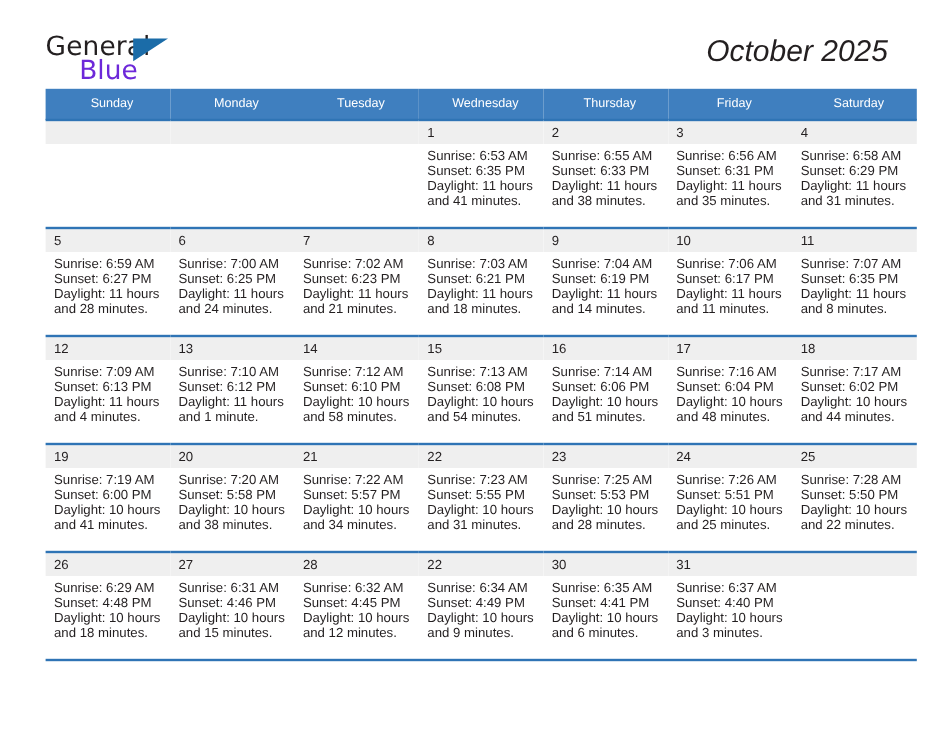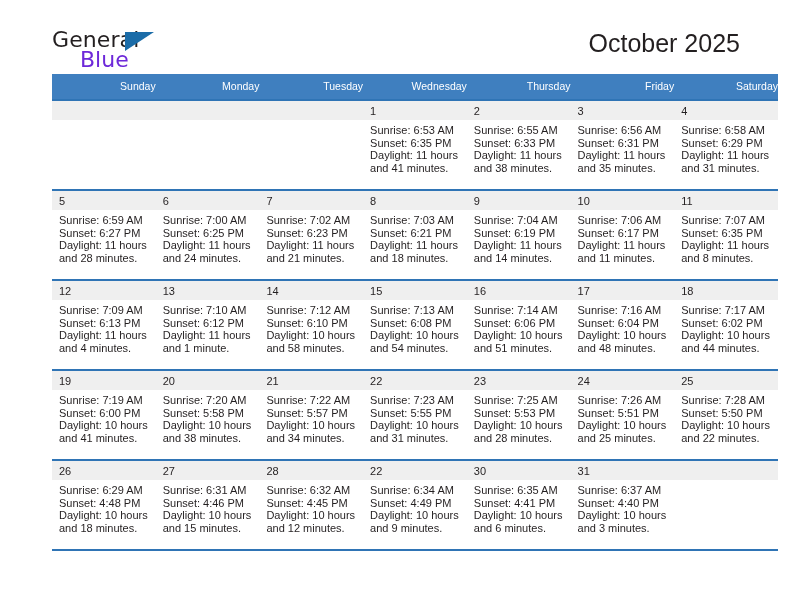--- a/index.html
+++ b/index.html
@@ -12,21 +12,21 @@
     height: 612px;
     font-family: "Liberation Sans", sans-serif;
     color: #231f20;
     overflow: hidden;
   }
   .page {
     position: relative;
     width: 792px;
     height: 441px;
     box-sizing: border-box;
-    padding: 0 52px;
+    padding: 0 38px;
   }
 
   
   .header {
     position: relative;
     height: 74px;
   }
   .brand {
     position: absolute;
     left: 0;
@@ -55,23 +55,24 @@
   .brand-blue {
     position: absolute;
     left: 28px;
     top: 20px;
     font-size: 22px;
     color: #6d28d9;
     font-family: "DejaVu Sans", sans-serif;
   }
   .title-block {
     position: absolute;
-    right: 0;
+    right: 14px;
     top: 28px;
     text-align: right;
+    font-style: italic;
   }
   .cal-title {
     font-size: 25px;
     color: #231f20;
     line-height: 30px;
     white-space: nowrap;
   }
   .cal-subtitle {
     font-size: 13px;
     color: #231f20;
@@ -84,21 +85,21 @@
   .calendar {
     width: 726px;
     border-collapse: collapse;
     table-layout: fixed;
   }
   .weekday-row th {
     background: #3f7fbf;
     color: #ffffff;
     font-size: 10.5px;
     font-weight: normal;
-    text-align: right;
+    text-align: center;
     padding: 6px 0 6px 7px;
     line-height: 13px;
     border: none;
   }
   .week-row td {
     vertical-align: top;
     padding: 0;
     border-top: 2px solid #2f74b5;
     height: 88px;
     background: #ffffff;

